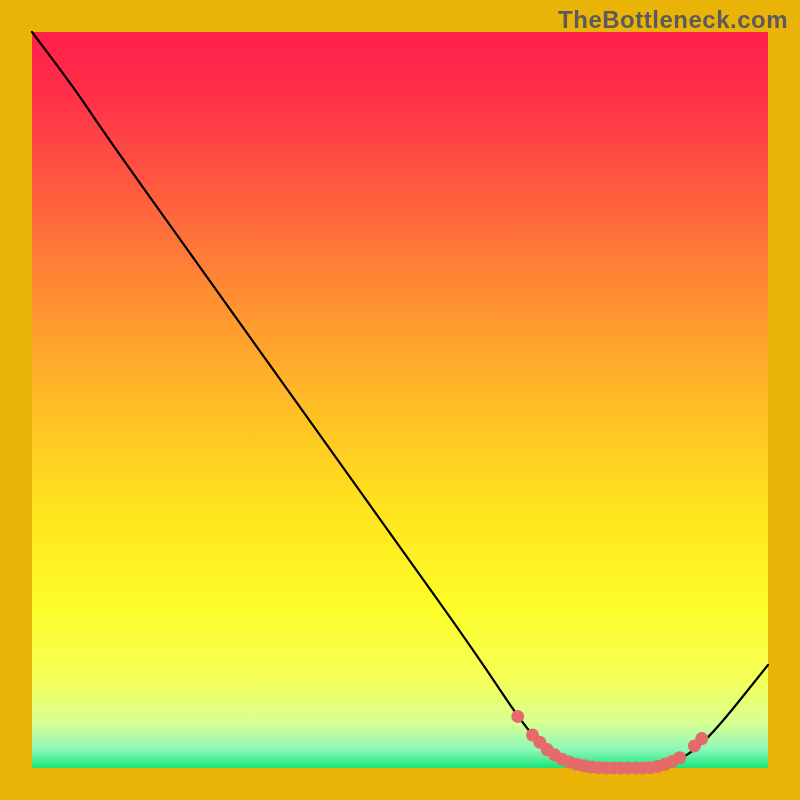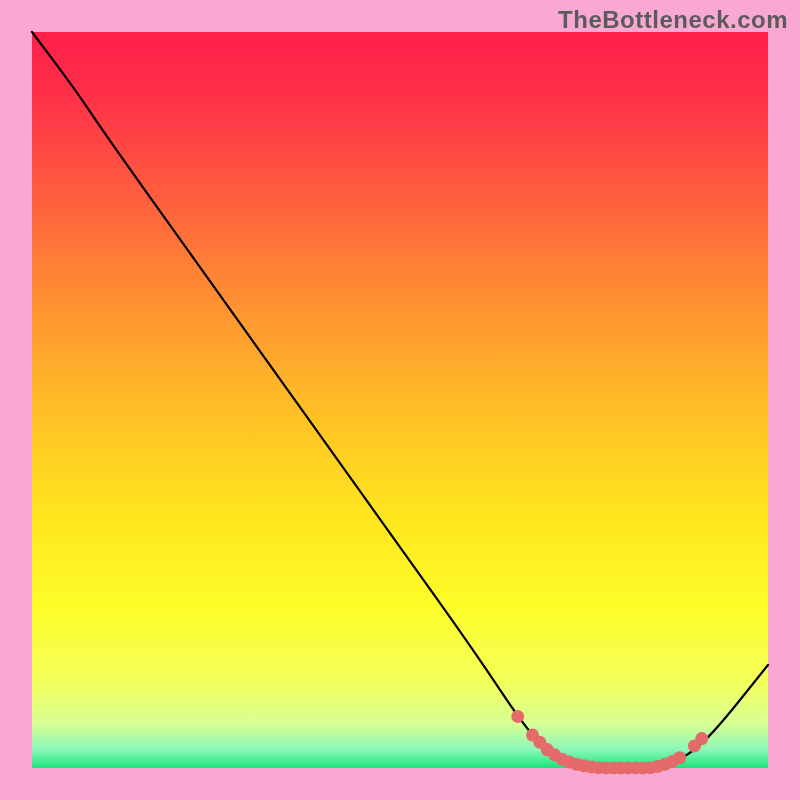--- a/index.html
+++ b/index.html
@@ -10,21 +10,21 @@
     background: #000;
     overflow: hidden;
     font-family: Arial, Helvetica, sans-serif;
   }
   .frame {
     position: absolute;
     top: 0;
     left: 0;
     width: 800px;
     height: 800px;
-    background: #f9a8d4;
+    background: #eab308;
   }
   .watermark {
     position: absolute;
     top: 6px;
     right: 12px;
     color: #5b5b5b;
     font-size: 24px;
     font-weight: 600;
     letter-spacing: 0.5px;
     user-select: none;

